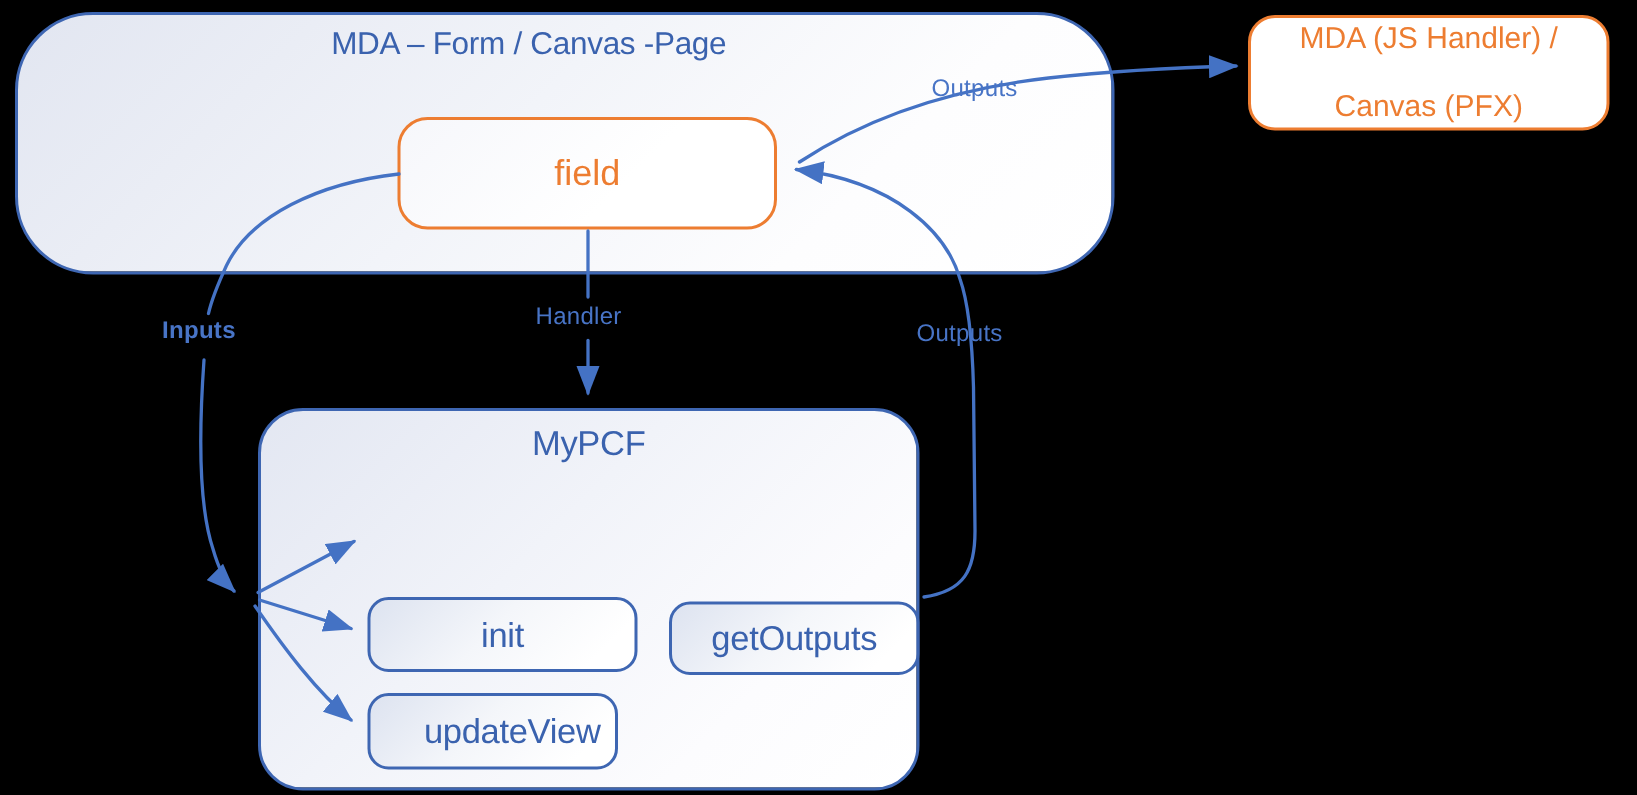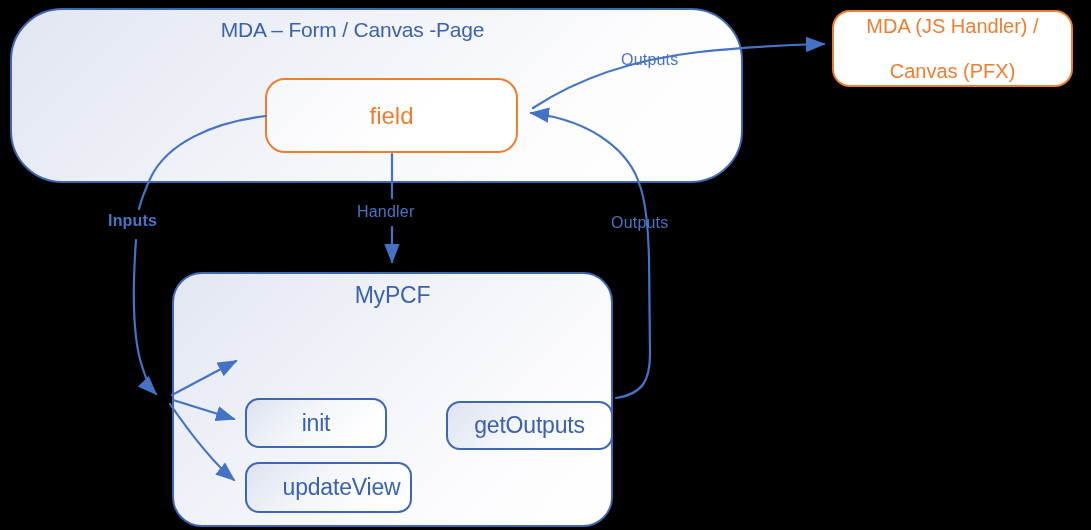--- a/index.html
+++ b/index.html
@@ -44,21 +44,21 @@
     color:#3A62AE;font-size:23px;letter-spacing:-0.2px;
   }
   
   .method{
     border-radius:14px;border:2px solid #3E66B2;
     background:linear-gradient(135deg,#DDE3F0 0%,#F4F6FA 45%,#FFFFFF 85%);
     display:flex;align-items:center;justify-content:center;
     color:#3A62AE;font-size:23px;letter-spacing:-0.2px;
   }
   .m-constructor{left:245px;top:336px;width:167px;height:47px;}
-  .m-init       {left:245px;top:398px;width:142px;height:50px;}
+  .m-init       {left:245px;top:398px;width:180px;height:50px;}
   .m-updateview {left:245px;top:462px;width:167px;height:51px;padding-left:26px;}
   .m-getoutputs {left:446px;top:373px;width:167px;height:49px;margin-top:28px;}
   
   .wires{position:absolute;left:0;top:0;width:1091px;height:530px;pointer-events:none;}
   
   .lbl{
     position:absolute;color:#4874C6;font-size:16px;white-space:nowrap;
     letter-spacing:0.2px;z-index:5;
   }
   .lbl-inputs  {left:108px;top:212px;font-weight:bold;}

